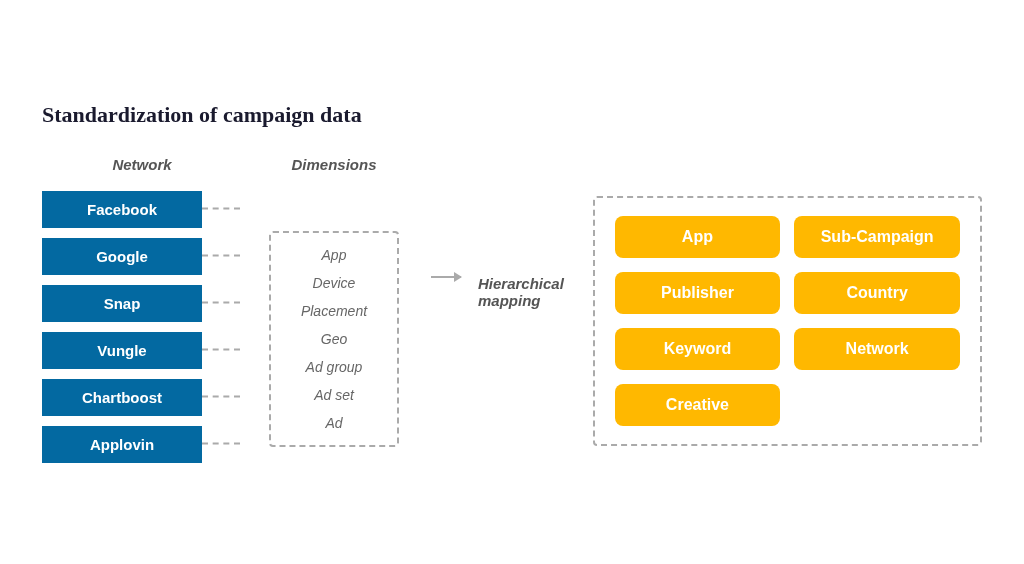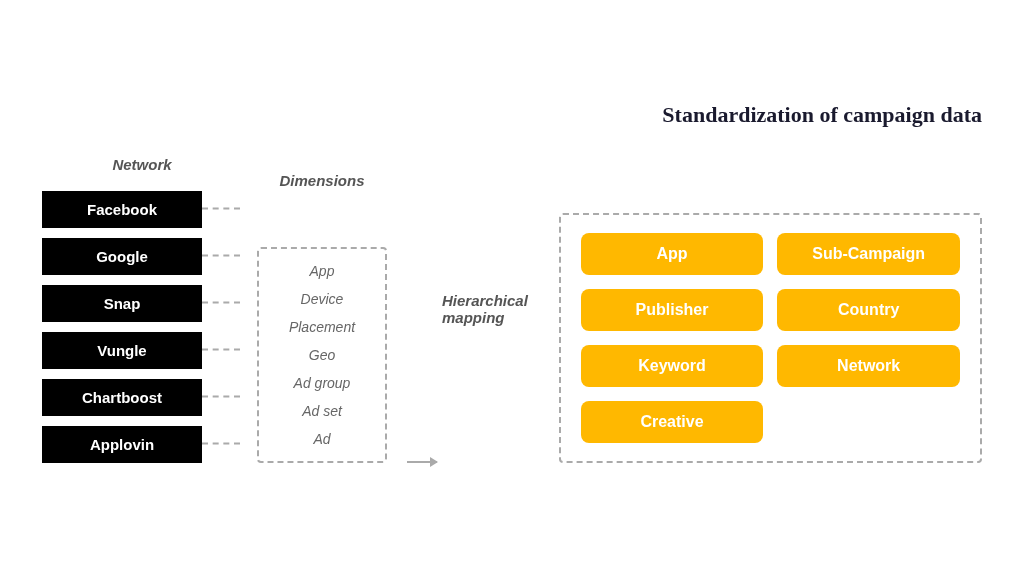--- a/index.html
+++ b/index.html
@@ -11,32 +11,32 @@
       overflow: hidden;
       display: flex;
       align-items: center;
       justify-content: center;
     }
     .container {
       width: 960px;
       padding: 20px 10px;
     }
     .title {
-      text-align: right;
+      text-align: left;
       font-size: 22px;
       font-weight: 700;
       color: #1a1a2e;
       margin-bottom: 28px;
       font-family: 'Georgia', serif;
     }
     .columns {
       display: flex;
-      align-items: flex-end;
+      align-items: flex-start;
       justify-content: space-between;
-      gap: 0;
+      gap: 12px;
     }
     
     .network-col {
       display: flex;
       flex-direction: column;
       align-items: center;
       width: 200px;
       flex-shrink: 0;
     }
     .col-header {
@@ -46,21 +46,21 @@
       margin-bottom: 18px;
       font-style: italic;
     }
     .network-items {
       display: flex;
       flex-direction: column;
       gap: 10px;
       width: 100%;
     }
     .network-btn {
-      background: #000000;
+      background: #0369a1;
       color: white;
       border: none;
       border-radius: 0;
       padding: 10px 18px;
       font-size: 15px;
       font-weight: 600;
       text-align: center;
       cursor: default;
       width: 160px;
       position: relative;

